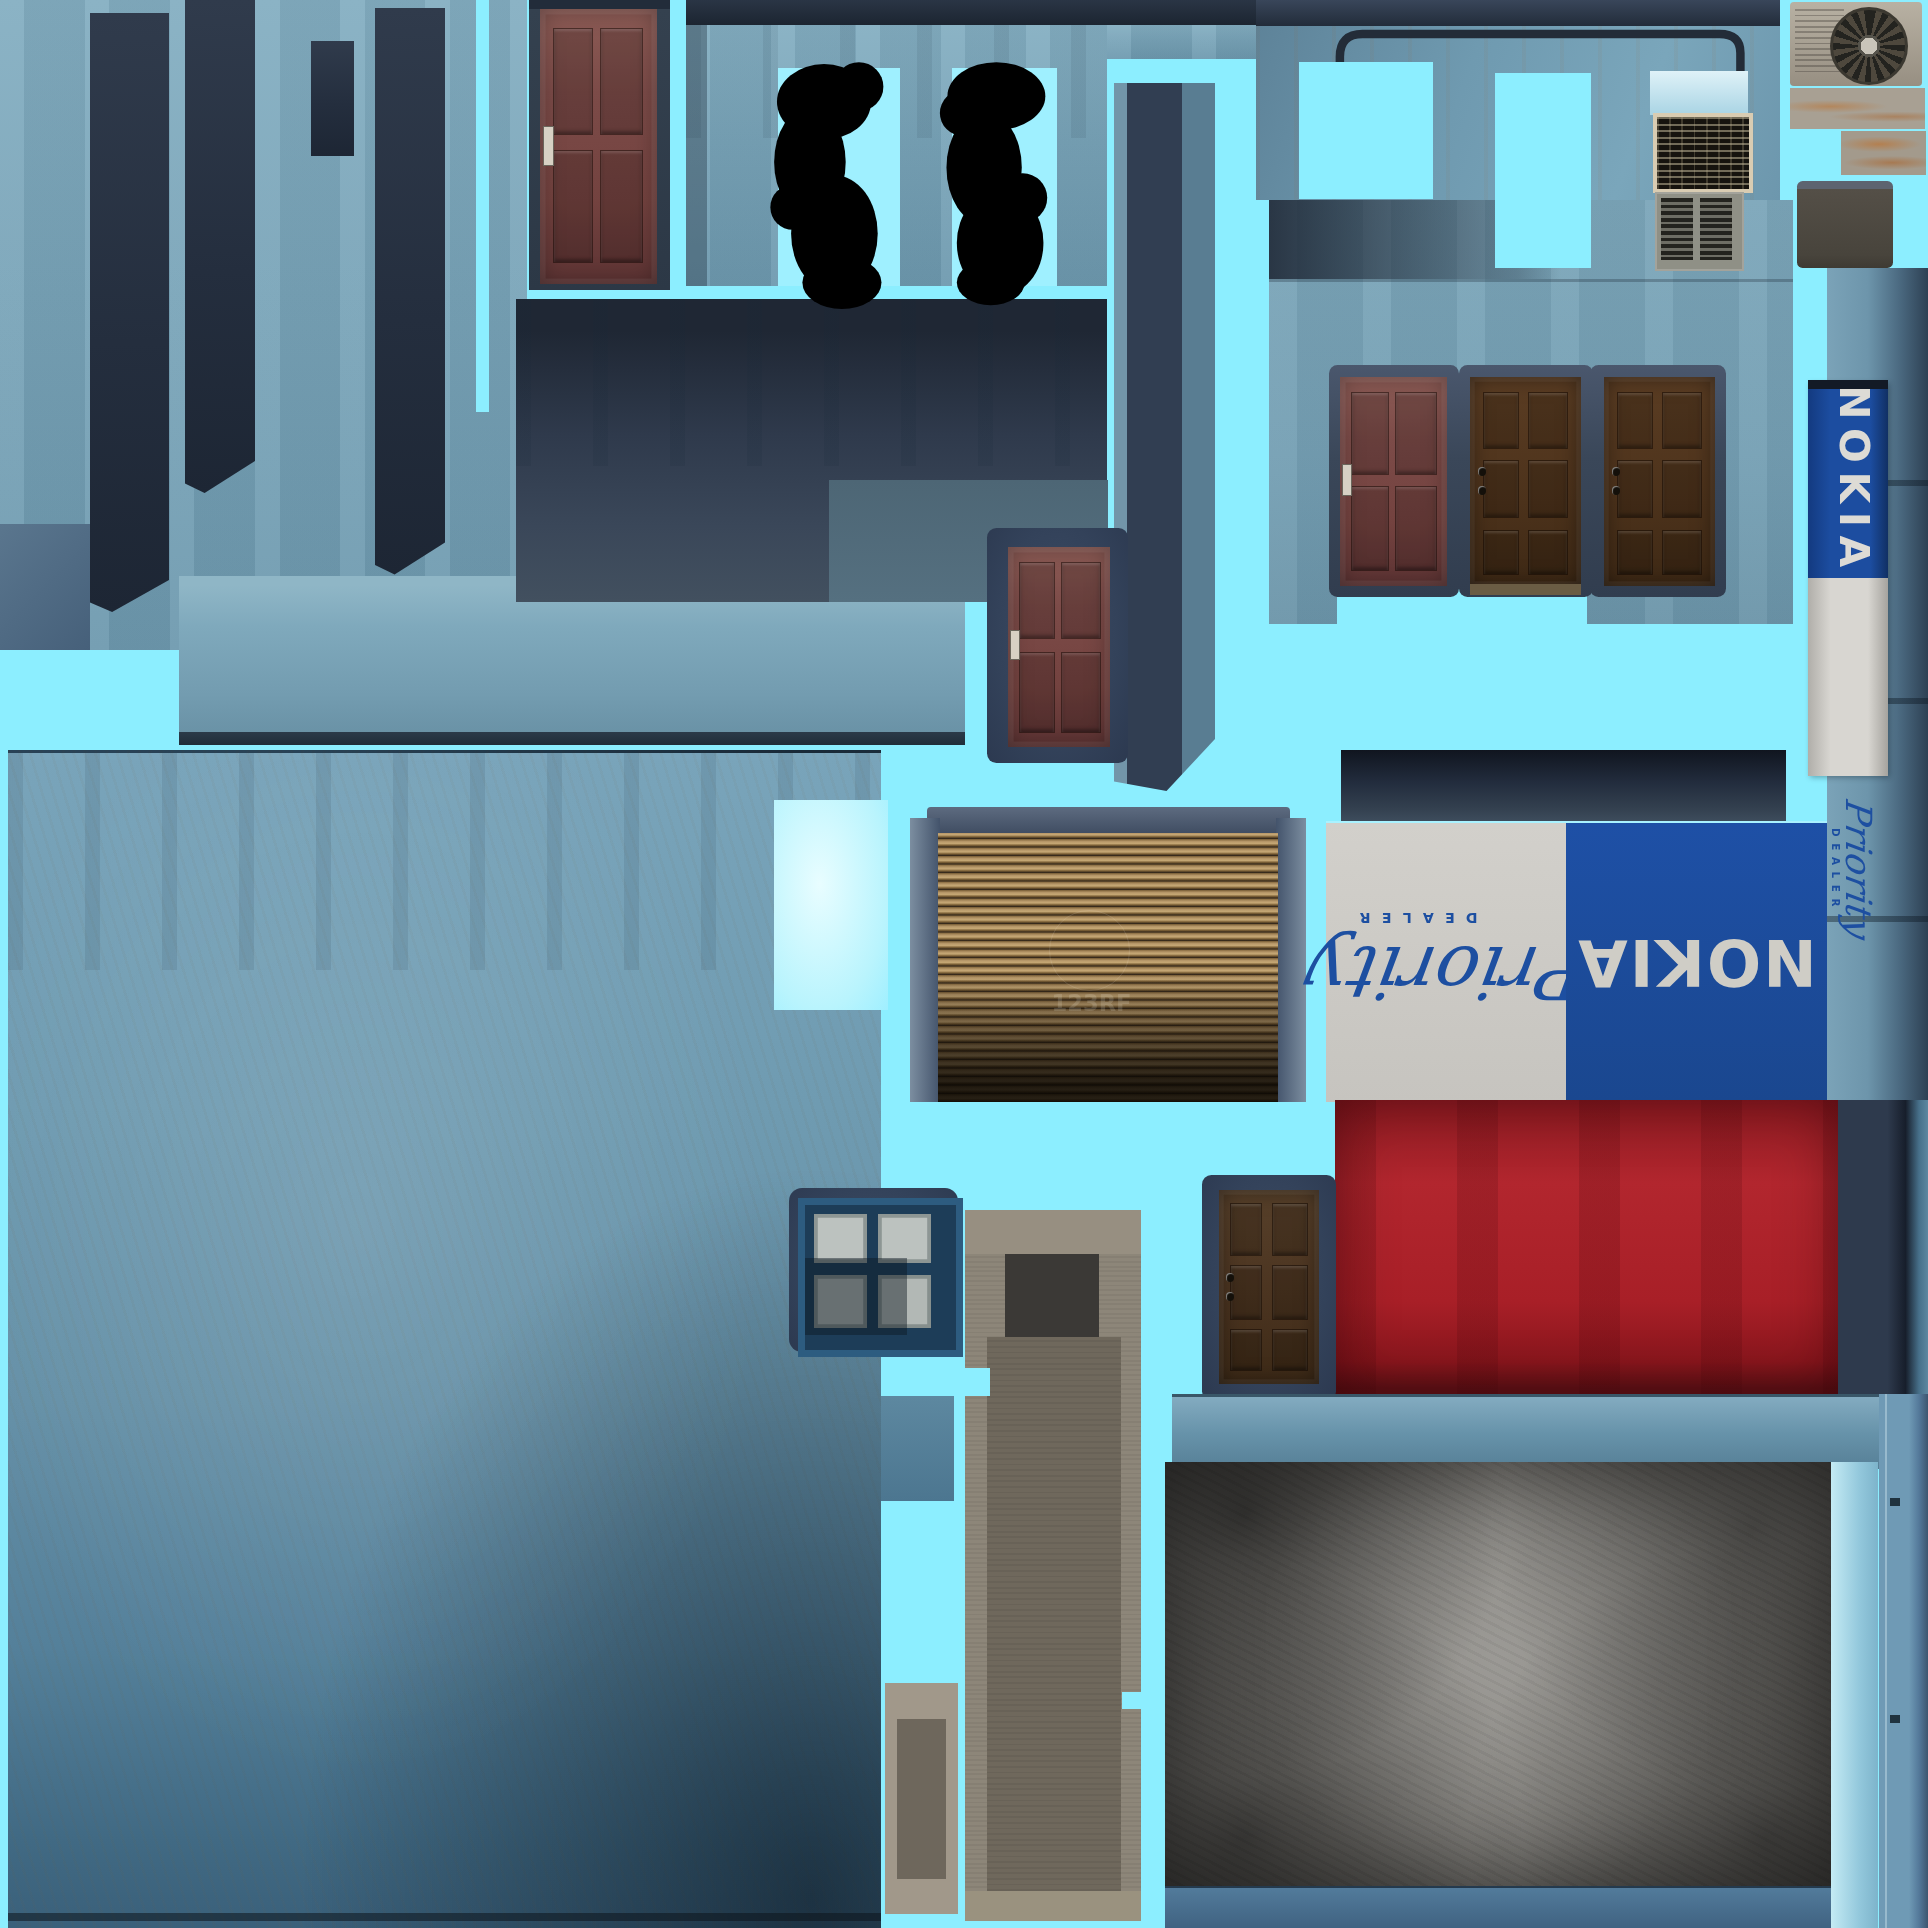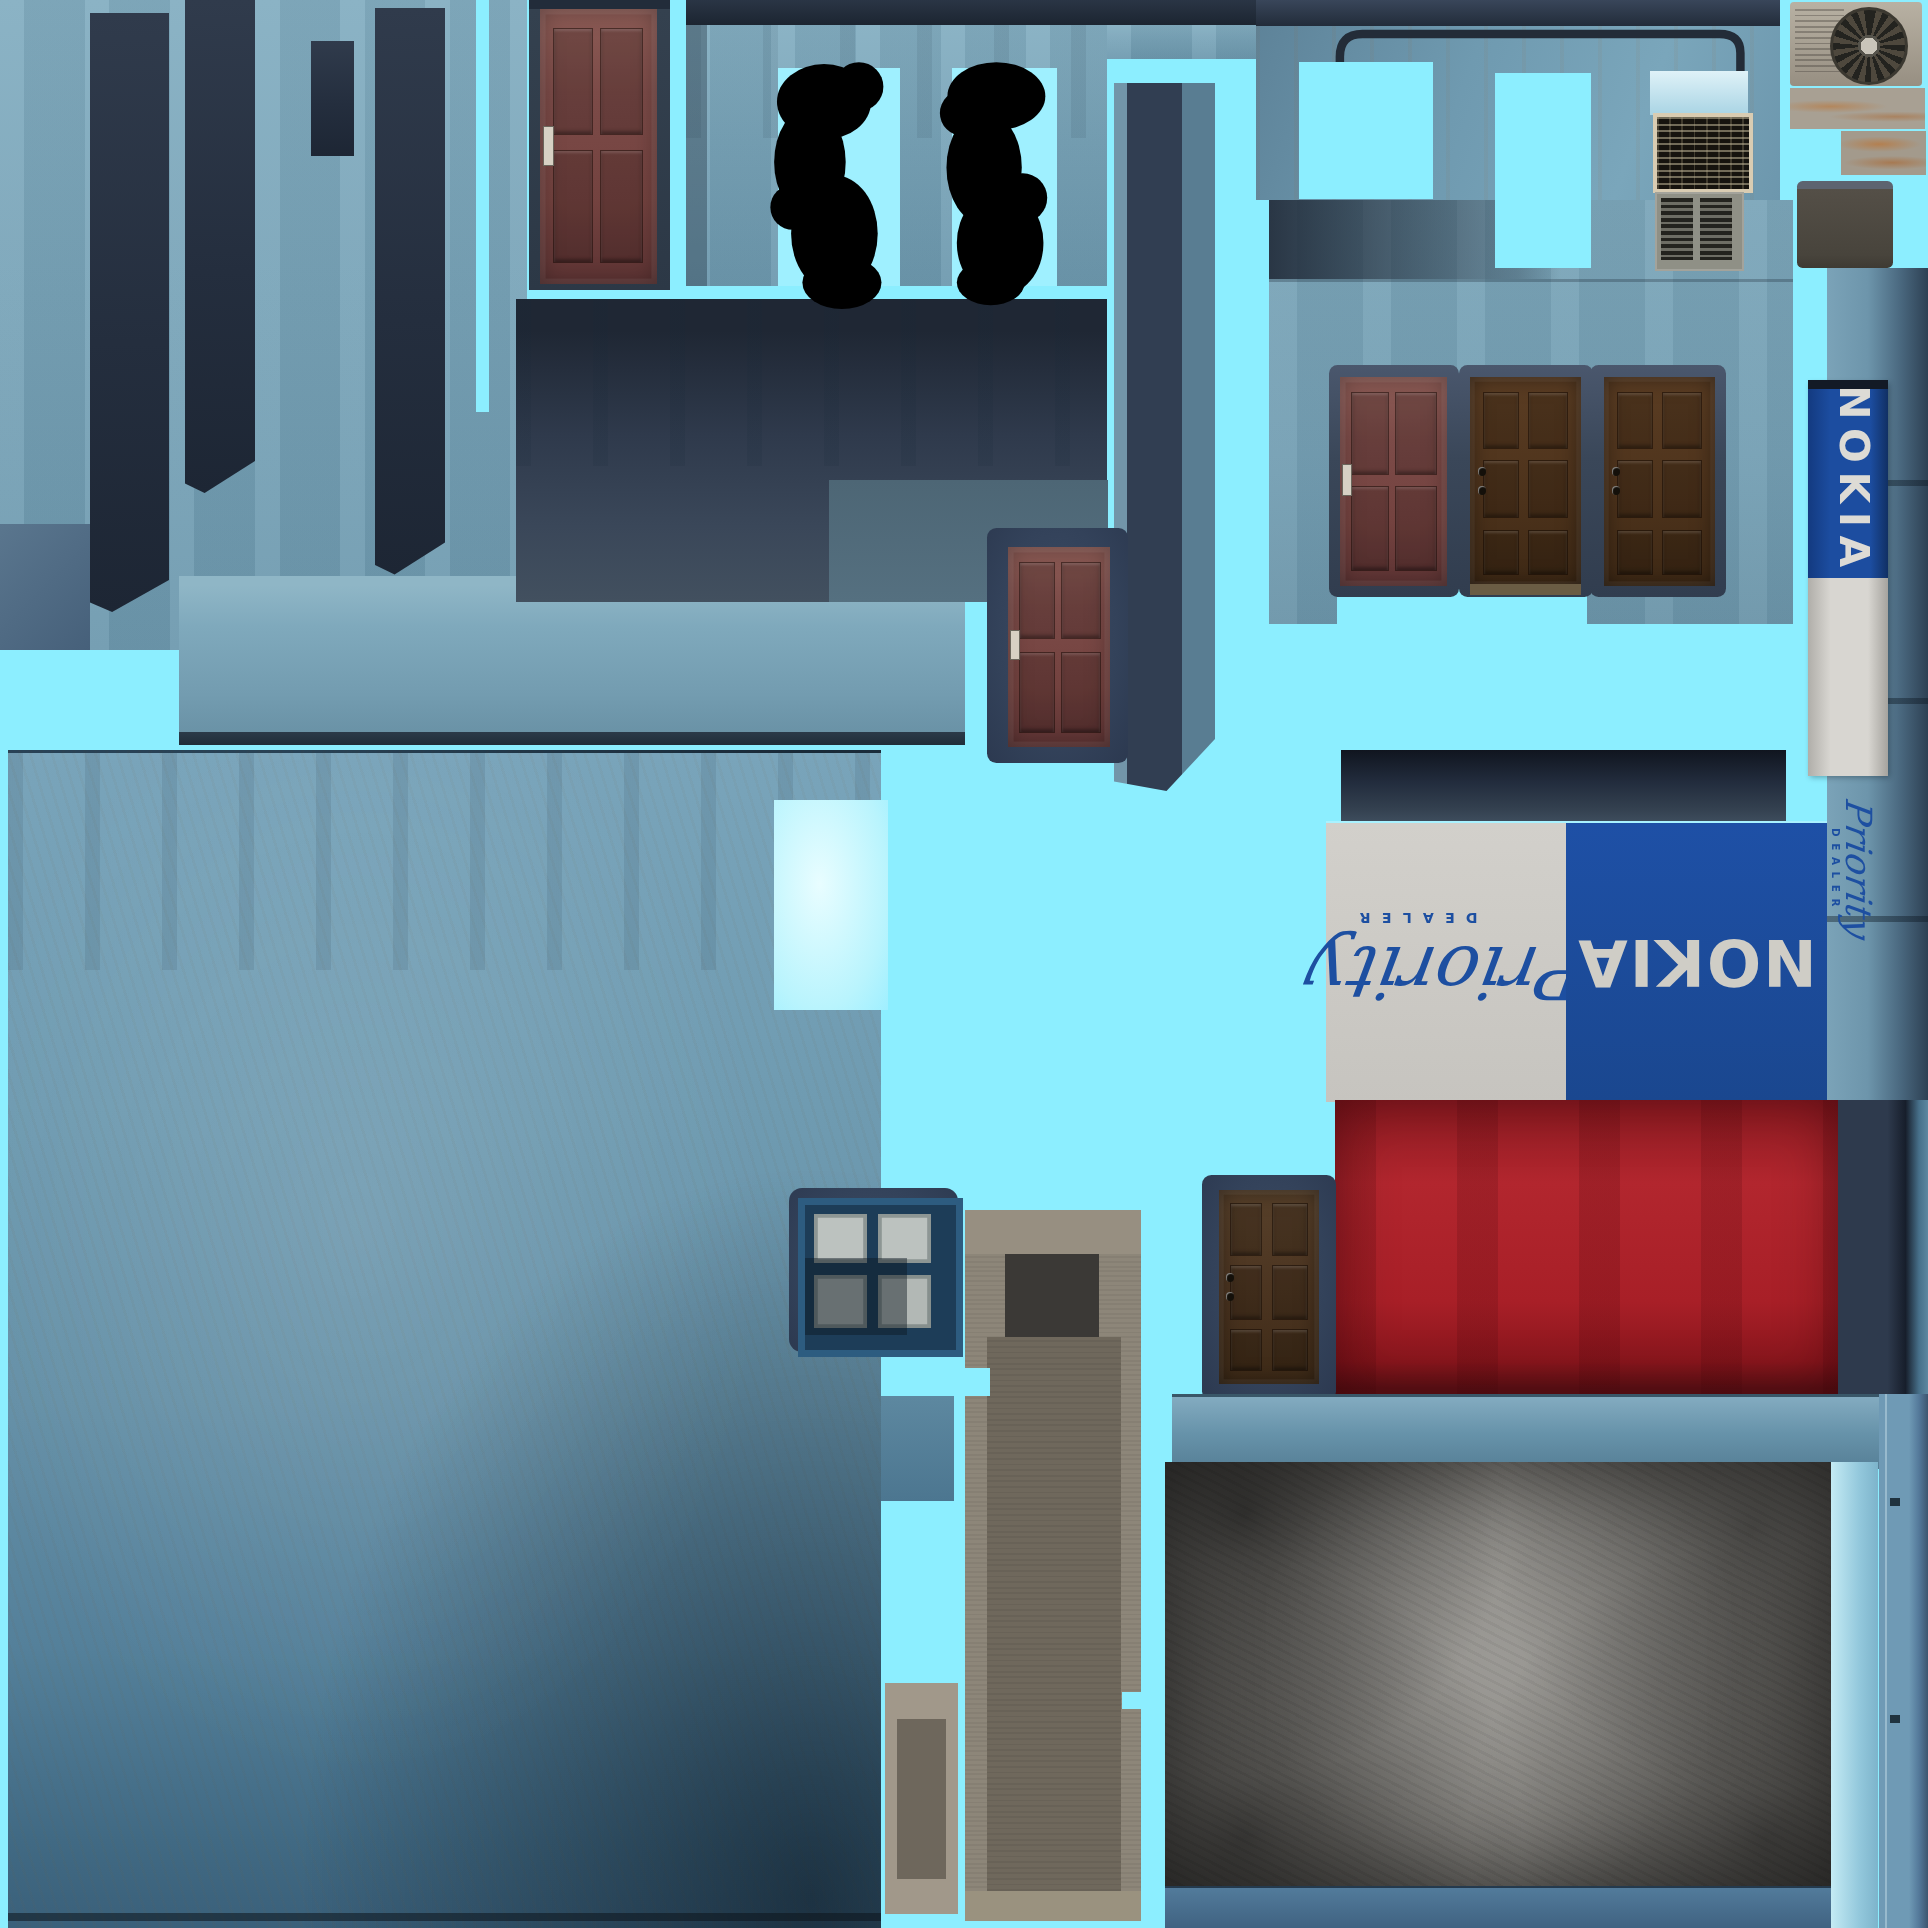--- a/index.html
+++ b/index.html
@@ -210,20 +210,29 @@
 
   <div class="abs backing" style="left:987px;top:528px;width:141px;height:235px;"></div>
   <div class="abs door-maroon" style="left:1008px;top:547px;width:102px;height:200px;">
     <div class="pnl" style="left:11.3px;top:15px;width:34px;height:75px;"></div>
     <div class="pnl" style="left:53px;top:15px;width:38px;height:75px;"></div>
     <div class="pnl" style="left:11.3px;top:105px;width:34px;height:79px;"></div>
     <div class="pnl" style="left:53px;top:105px;width:38px;height:79px;"></div>
     <div class="handleplate" style="left:1.9px;top:83px;width:8.5px;height:28px;"></div>
   </div>
 
+  <div class="abs" style="left:910px;top:805px;width:396px;height:301px;">
+    <div class="abs" style="left:17px;top:1.9px;width:363px;height:30px;background:linear-gradient(180deg,#5d6b80,#3c495e);border-radius:3.8px;"></div>
+    <div class="abs" style="left:0;top:13px;width:30px;height:284px;background:linear-gradient(90deg,#7c8ea0,#43536b);"></div>
+    <div class="abs" style="left:366px;top:13px;width:30px;height:284px;background:linear-gradient(90deg,#43536b,#7c8ea0);"></div>
+    <div class="abs slats" style="left:28px;top:28px;width:340px;height:269px;"></div>
+    <div class="abs grime" style="left:28px;top:28px;width:340px;height:269px;"></div>
+    <div class="abs" style="left:139px;top:105px;width:79px;height:79px;border:1.9px solid rgba(245,240,230,.13);border-radius:50%;"></div>
+    <div class="abs" style="left:139px;top:185px;width:85px;text-align:center;font-size:22.6px;font-weight:bold;color:rgba(245,240,230,.16);">123RF</div>
+  </div>
 
   <div class="abs" style="left:1341px;top:750px;width:445px;height:71px;background:linear-gradient(180deg,#10151f,#222c3d 45%,#33404f 82%,#3d4c5c);"></div>
 
   <div class="abs" style="left:1326px;top:821px;width:501px;height:279px;border-top:2.8px solid rgba(255,255,255,.25);">
     <div class="abs" style="left:0;top:0;width:240px;height:279px;background:linear-gradient(180deg,#d2d0cb,#c6c4bf);">
       <div class="rot180">
         <div class="script" style="font-size:73px;">Priority</div>
         <div class="dealer" style="font-size:14px;letter-spacing:11.3px;margin-left:66px;margin-top:3.8px;">DEALER</div>
       </div>
     </div>

